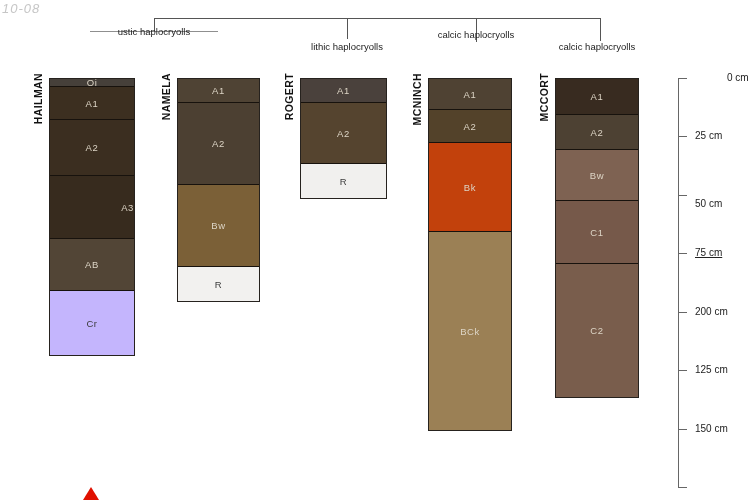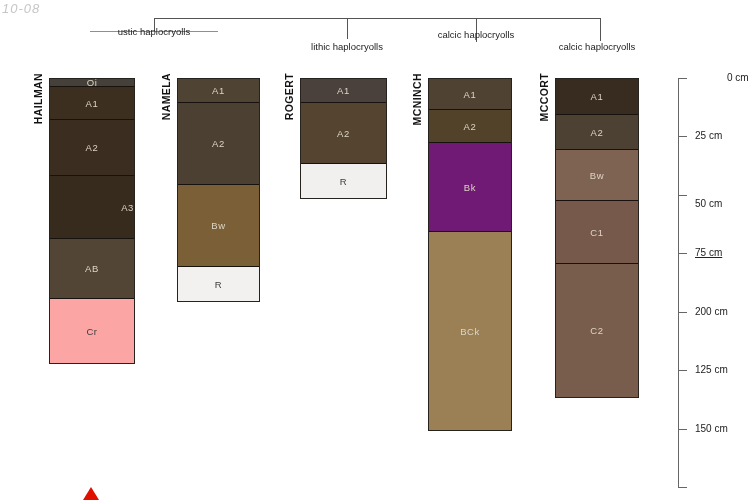--- a/index.html
+++ b/index.html
@@ -74,24 +74,24 @@
         </div>
         <div class="horizon hz-sep" style="height: 33px; background: rgb(60, 47, 32);">
           <span class="horizon-label" style="color: rgb(221, 213, 198);">A1</span>
         </div>
         <div class="horizon hz-sep" style="height: 56px; background: rgb(59, 46, 32);">
           <span class="horizon-label" style="color: rgb(221, 213, 198);">A2</span>
         </div>
         <div class="horizon hz-sep" style="height: 63px; background: rgb(55, 43, 30); justify-content: flex-end;">
           <span class="horizon-label" style="color: rgb(221, 213, 198);">A3</span>
         </div>
-        <div class="horizon hz-sep" style="height: 60px; background: rgb(82, 69, 54); align-items: center;">
+        <div class="horizon hz-sep" style="height: 52px; background: rgb(82, 69, 54); align-items: center;">
           <span class="horizon-label" style="color: rgb(221, 213, 198);">AB</span>
         </div>
-        <div class="horizon hz-sep" style="height: 65px; background: #fca5a5;">
+        <div class="horizon hz-sep" style="height: 65px; background: #c4b5fd;">
           <span class="horizon-label" style="color: rgb(60, 60, 60);">Cr</span>
         </div>
       </div>
       <div class="series-label" style="left: 32px; top: 73px;">HAILMAN</div>
       <div class="soil-column" style="left: 177px; top: 78px; width: 81px;">
         <div class="horizon" style="height: 23px; background: rgb(79, 67, 52);">
           <span class="horizon-label" style="color: rgb(221, 213, 198);">A1</span>
         </div>
         <div class="horizon hz-sep" style="height: 82px; background: rgb(76, 64, 50);">
           <span class="horizon-label" style="color: rgb(221, 213, 198);">A2</span>
@@ -116,21 +116,21 @@
         </div>
       </div>
       <div class="series-label" style="left: 283px; top: 73px;">ROGERT</div>
       <div class="soil-column" style="left: 428px; top: 78px; width: 82px;">
         <div class="horizon" style="height: 30px; background: rgb(79, 66, 51);">
           <span class="horizon-label" style="color: rgb(221, 213, 198);">A1</span>
         </div>
         <div class="horizon hz-sep" style="height: 33px; background: rgb(83, 66, 42);">
           <span class="horizon-label" style="color: rgb(221, 213, 198);">A2</span>
         </div>
-        <div class="horizon hz-sep" style="height: 89px; background: #701a75;">
+        <div class="horizon hz-sep" style="height: 89px; background: #c2410c;">
           <span class="horizon-label" style="color: rgb(221, 213, 198);">Bk</span>
         </div>
         <div class="horizon hz-sep" style="height: 199px; background: rgb(155, 128, 85);">
           <span class="horizon-label" style="color: rgb(221, 213, 198);">BCk</span>
         </div>
       </div>
       <div class="series-label" style="left: 411px; top: 73px;">MCNINCH</div>
       <div class="soil-column" style="left: 555px; top: 78px; width: 82px;">
         <div class="horizon" style="height: 35px; background: rgb(56, 43, 32);">
           <span class="horizon-label" style="color: rgb(221, 213, 198);">A1</span>

